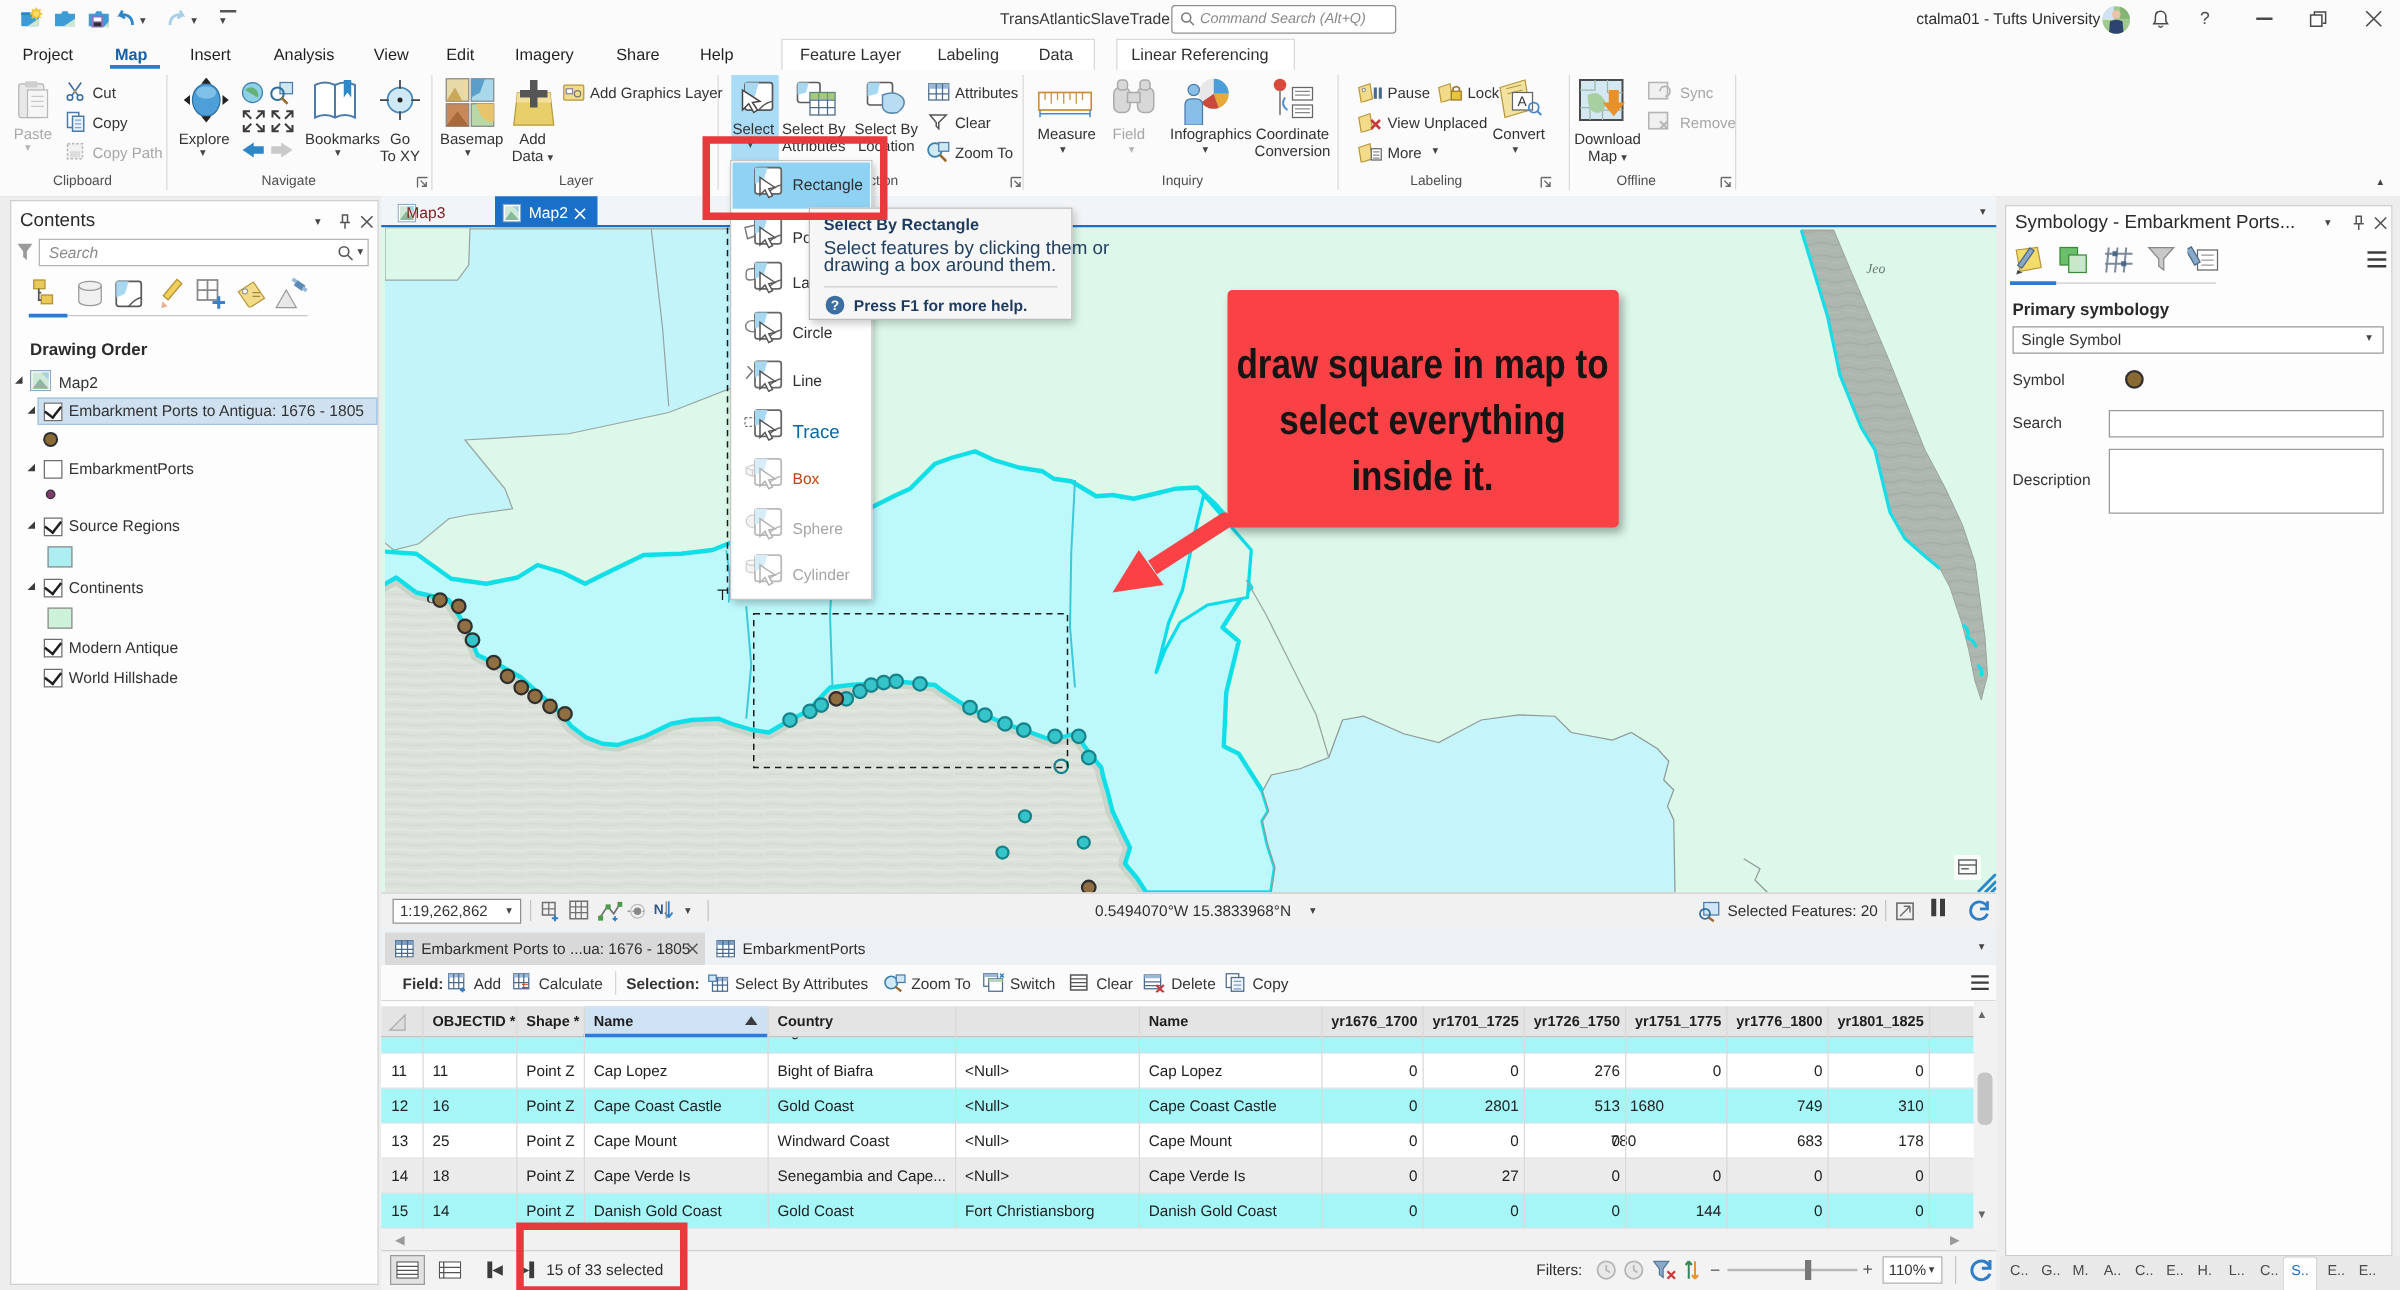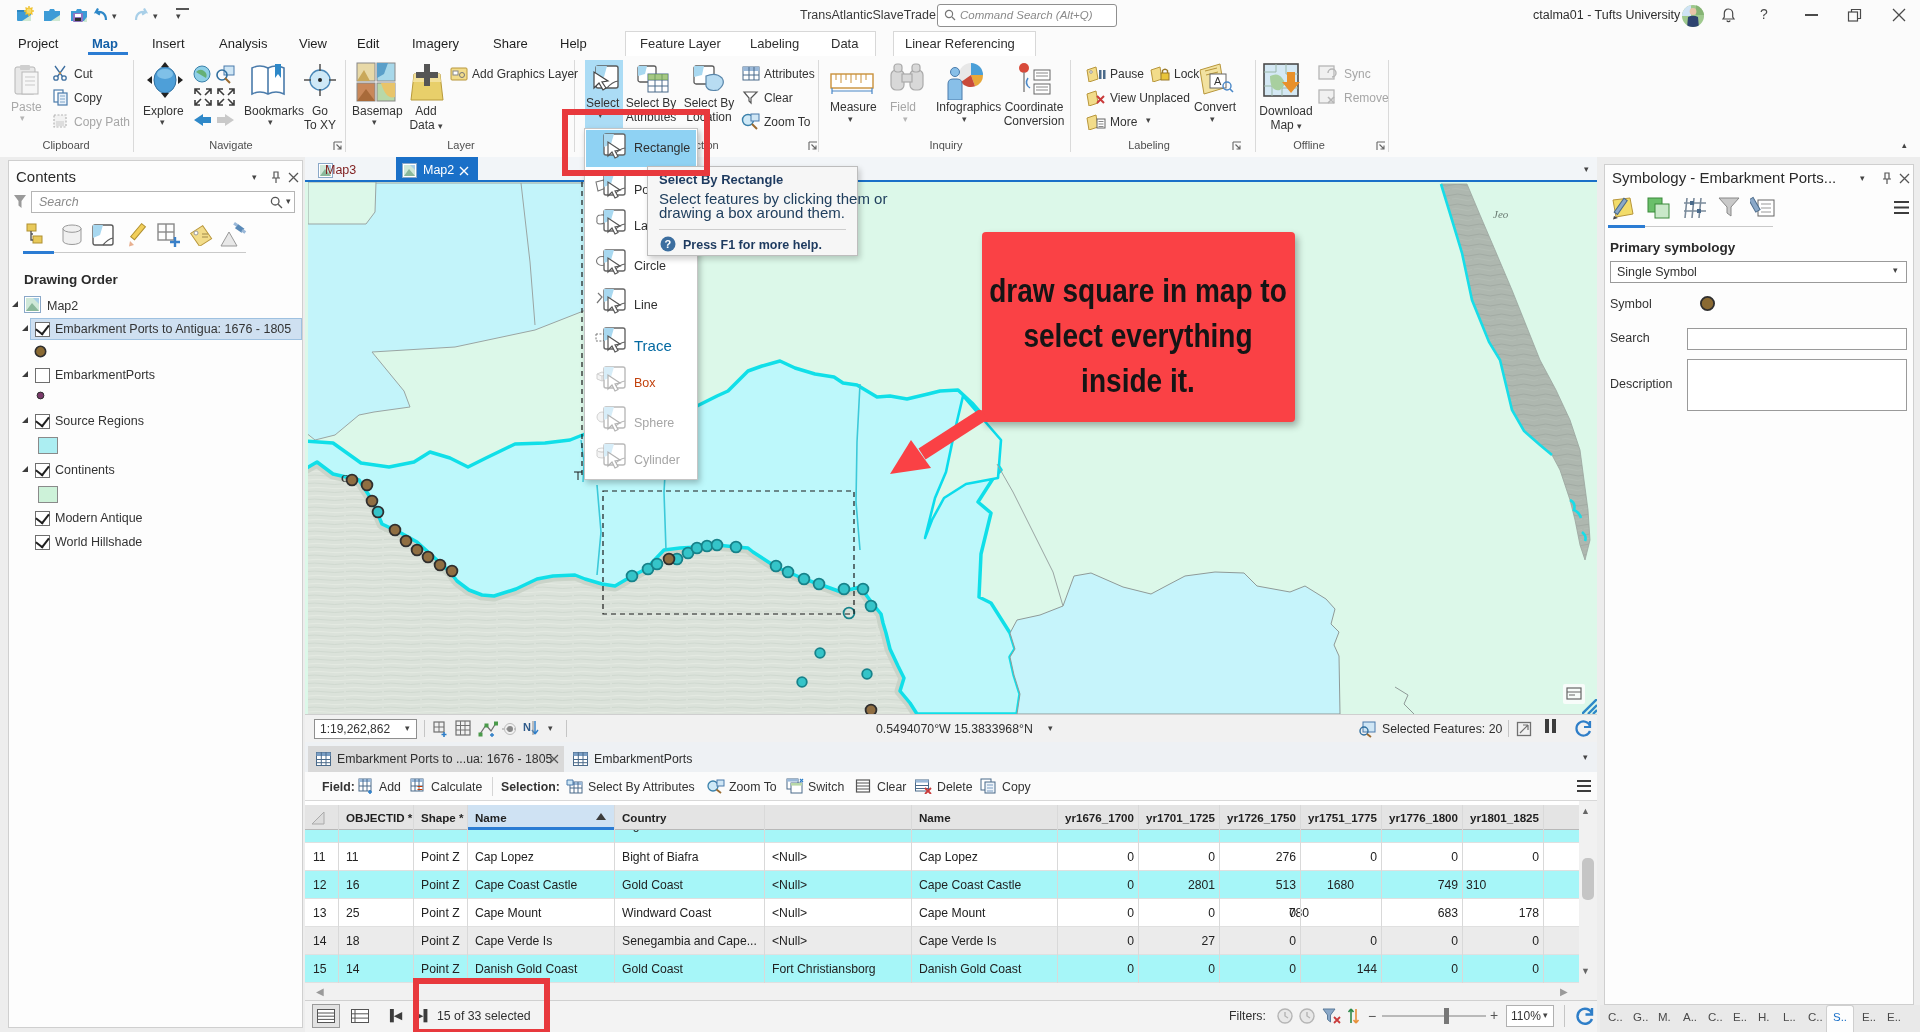--- a/index.html
+++ b/index.html
@@ -824,23 +824,23 @@
 <div class="cell" style="left:313px;top:871px;width:21px;height:28px;">12</div>
 <div class="cell" style="left:346px;top:871px;width:63px;height:28px;">16</div>
 <div class="cell" style="left:421px;top:871px;width:42px;height:28px;">Point Z</div>
 <div class="cell" style="left:475px;top:871px;width:135px;height:28px;">Cape Coast Castle</div>
 <div class="cell" style="left:622px;top:871px;width:138px;height:28px;">Gold Coast</div>
 <div class="cell" style="left:772px;top:871px;width:135px;height:28px;">&lt;Null&gt;</div>
 <div class="cell" style="left:919px;top:871px;width:134px;height:28px;">Cape Coast Castle</div>
 <div class="cell" style="left:1061px;top:871px;width:73px;height:28px;text-align:right;">0</div>
 <div class="cell" style="left:1142px;top:871px;width:73px;height:28px;text-align:right;">2801</div>
 <div class="cell" style="left:1223px;top:871px;width:73px;height:28px;text-align:right;">513</div>
-<div class="cell" style="left:1304px;top:871px;width:73px;height:28px;text-align:center;">1680</div>
+<div class="cell" style="left:1304px;top:871px;width:73px;height:28px;text-align:left;">1680</div>
 <div class="cell" style="left:1385px;top:871px;width:73px;height:28px;text-align:right;">749</div>
-<div class="cell" style="left:1466px;top:871px;width:73px;height:28px;text-align:left;">310</div>
+<div class="cell" style="left:1466px;top:871px;width:73px;height:28px;text-align:right;">310</div>
 <div class="a" style="left:305px;top:899px;width:1274px;height:28px;background:#ffffff;border-bottom:1px solid #e0e0e0;box-sizing:border-box"></div>
 <div class="cell" style="left:313px;top:899px;width:21px;height:28px;">13</div>
 <div class="cell" style="left:346px;top:899px;width:63px;height:28px;">25</div>
 <div class="cell" style="left:421px;top:899px;width:42px;height:28px;">Point Z</div>
 <div class="cell" style="left:475px;top:899px;width:135px;height:28px;">Cape Mount</div>
 <div class="cell" style="left:622px;top:899px;width:138px;height:28px;">Windward Coast</div>
 <div class="cell" style="left:772px;top:899px;width:135px;height:28px;">&lt;Null&gt;</div>
 <div class="cell" style="left:919px;top:899px;width:134px;height:28px;">Cape Mount</div>
 <div class="cell" style="left:1061px;top:899px;width:73px;height:28px;text-align:right;">0</div>
 <div class="cell" style="left:1142px;top:899px;width:73px;height:28px;text-align:right;">0</div>

